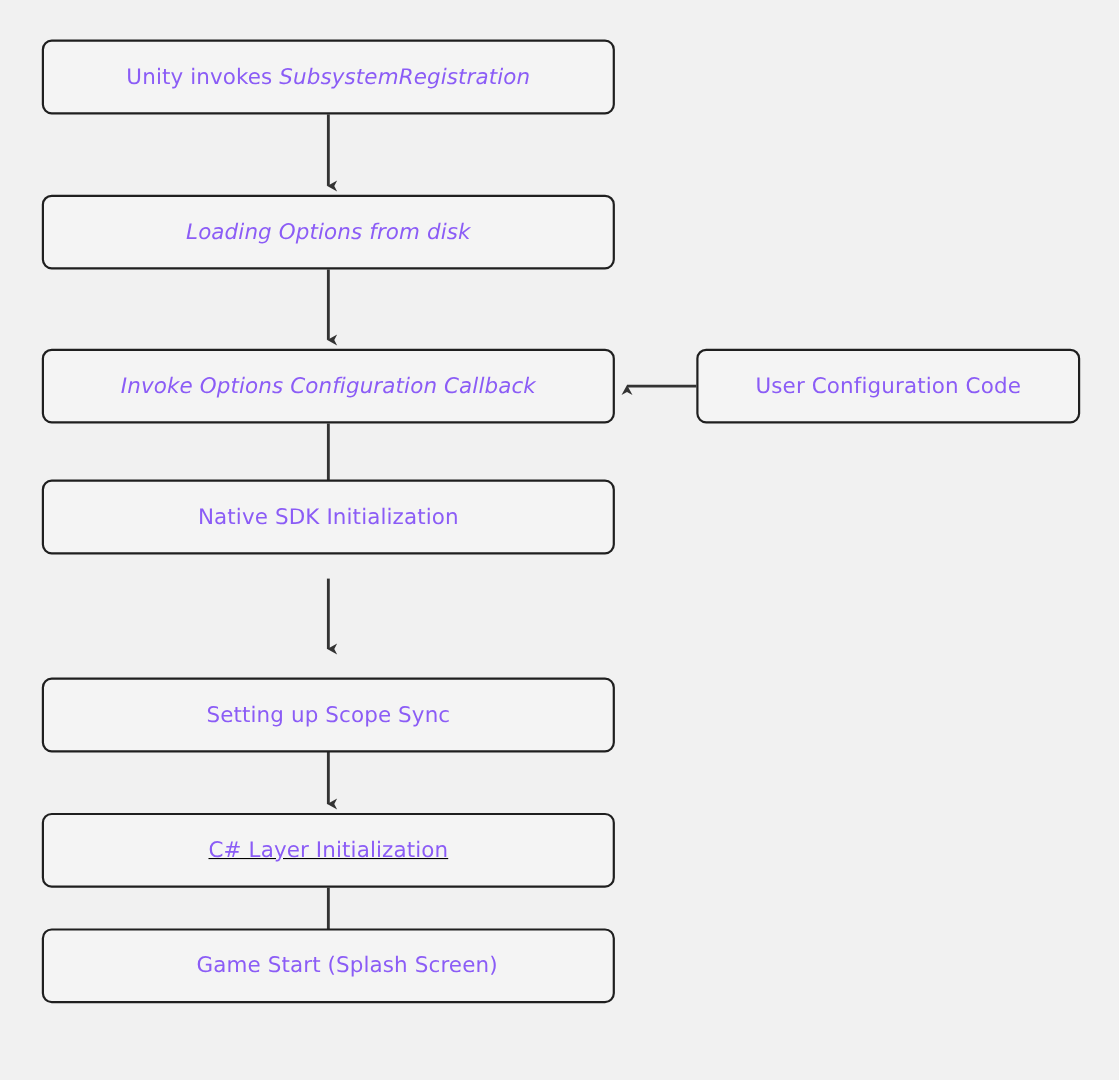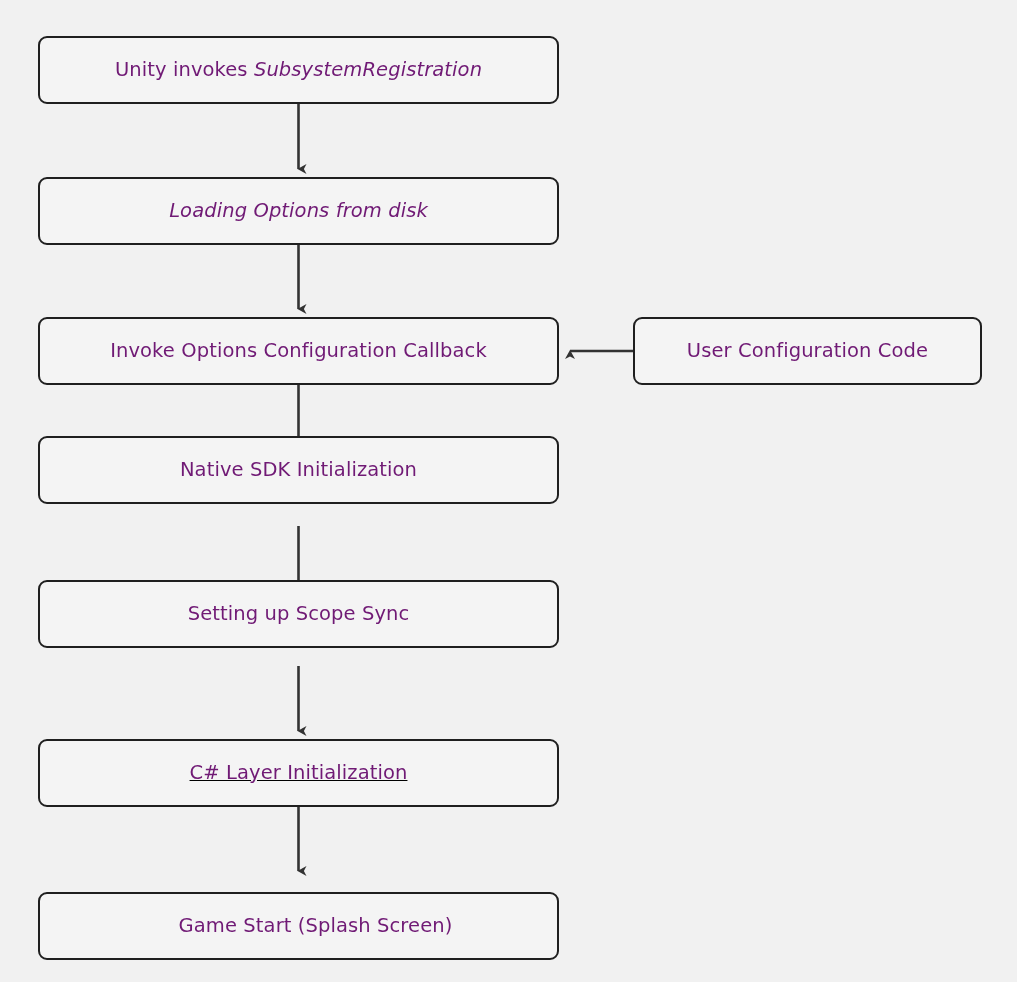--- a/index.html
+++ b/index.html
@@ -34,41 +34,41 @@
     border: 2.4px solid #1f1f1f;
     border-radius: 9px;
     display: flex;
     align-items: center;
     justify-content: center;
     text-align: center;
   }
   .node-label {
     font-size: 19.5px;
     line-height: 1.25;
-    color: #701a75;
+    color: #8b5cf6;
     letter-spacing: 0.1px;
     white-space: nowrap;
     font-weight: 400;
   }
   .node-label .em {
     font-style: italic;
   }
   
   .col-main {
     left: 38px;
     width: 521px;
     height: 68px;
   }
   .n1 { top: 36px; }
   .n2 { top: 177px; font-style: italic; }
-  .n3 { top: 317px; }
+  .n3 { top: 317px; font-style: italic; }
   .n4 { top: 436px; }
-  .n5 { top: 580px; }
+  .n5 { top: 616px; }
   .n6 { top: 739px; text-decoration: underline; }
-  .n7 { top: 892px; padding-left: 34px; }
+  .n7 { top: 844px; padding-left: 34px; }
   .col-side {
     left: 633px;
     width: 349px;
     height: 68px;
     top: 317px;
   }
 </style>
 </head>
 <body>
 

